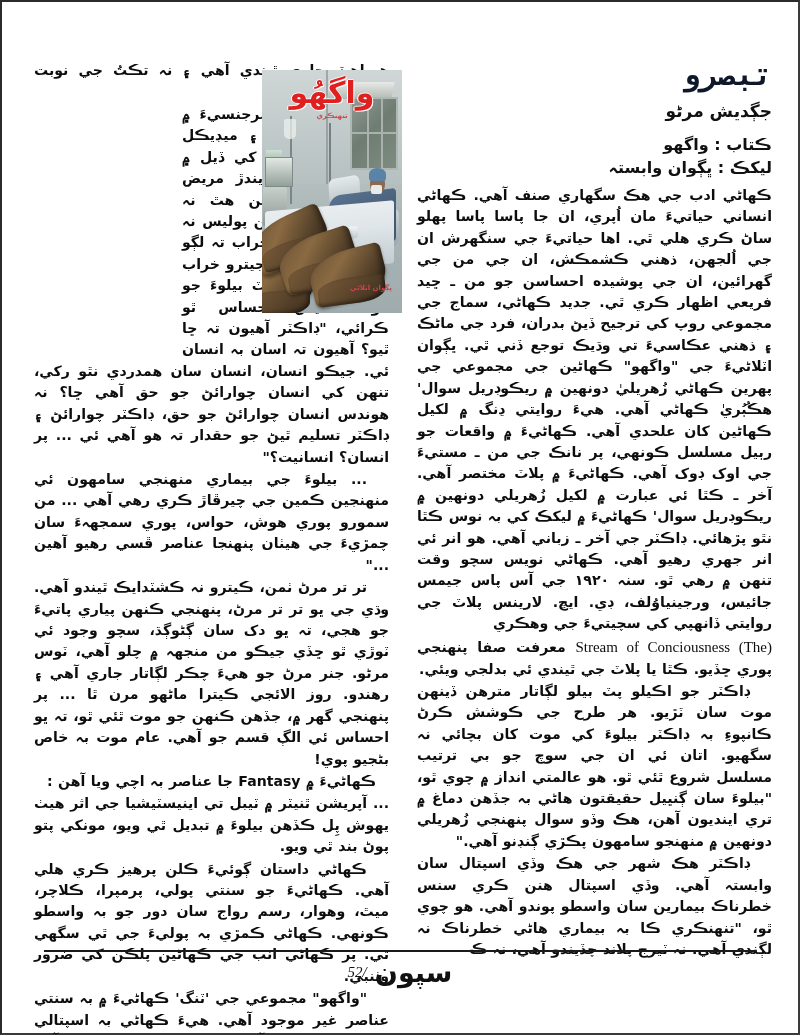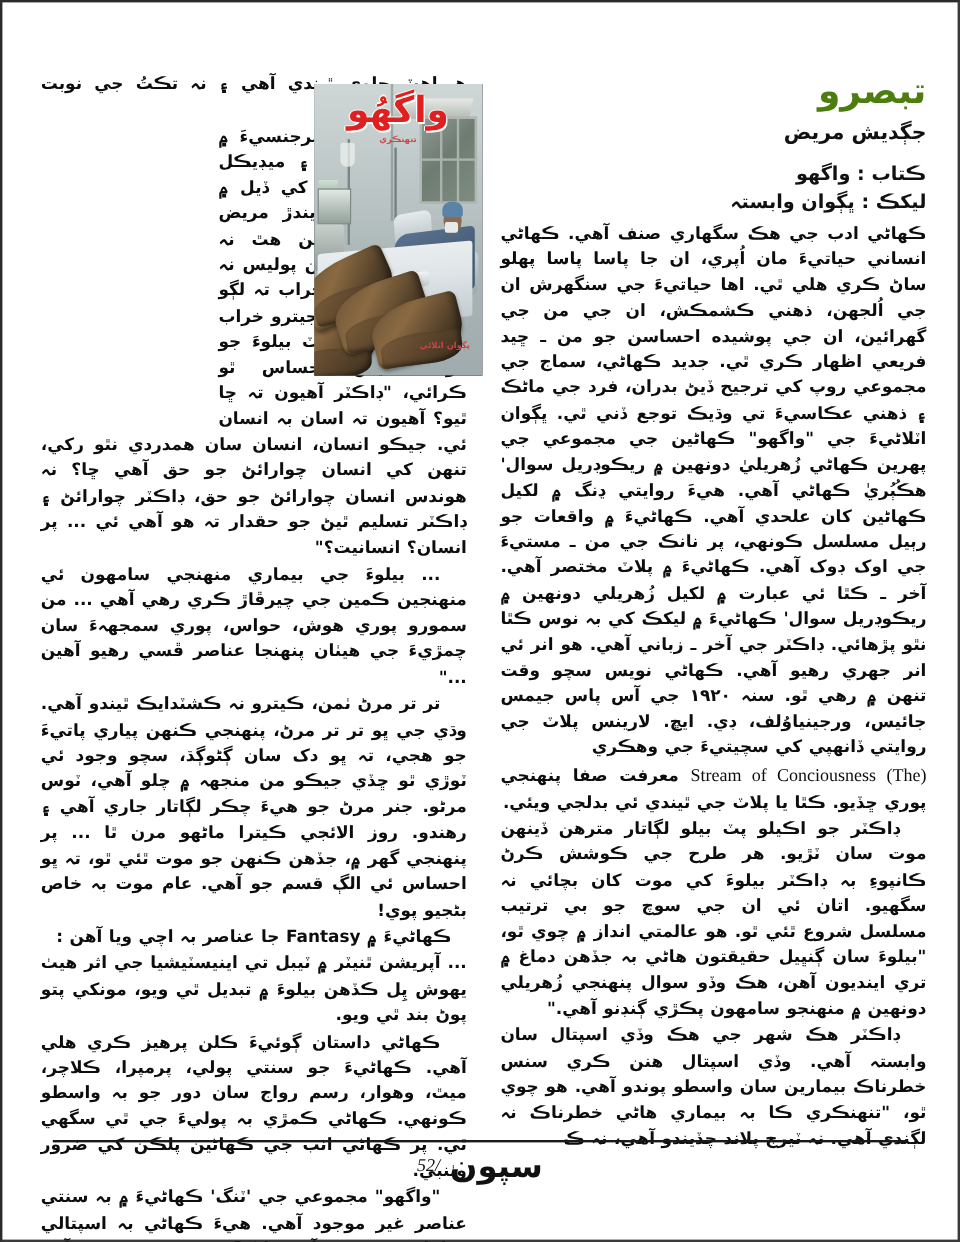--- a/index.html
+++ b/index.html
@@ -54,22 +54,23 @@
   .col-right { right: 0; }
   .col-left  { left: 0; }
 
   
   .article-title {
     font-size: 30px;
     font-weight: 700;
     text-align: left;
     line-height: 1.15;
     margin: 0 0 6px 0;
-    color: #4d7c0f;
+    color: #0f172a;
     letter-spacing: 0;
+    font-family: Liberation Mono, monospace;
   }
   .article-author {
     font-size: 17px;
     font-weight: 700;
     text-align: center;
     margin: 0 0 12px 0;
     color: #111;
   }
   .meta-line {
     font-size: 16px;
@@ -350,21 +351,21 @@
 <body>
 
 <div class="page">
 
   <div class="content">
     <div class="columns">
 
       <div class="col col-right">
 
         <div class="article-title">تبصرو</div>
-        <div class="article-author">جڳديش مريض</div>
+        <div class="article-author">جڳديش مرڻو</div>
 
         <div class="meta-block">
           <div class="meta-line">ڪتاب : واگهو</div>
           <div class="meta-line">ليکڪ : ڀڳوان وابستہ</div>
         </div>
 
         <p class="body">ڪهاڻي ادب جي هڪ سگهاري صنف آهي. ڪهاڻي انساني حياتيءَ مان اُپري، ان جا پاسا پاسا پهلو ساڻ ڪري هلي ٿي. اها حياتيءَ جي سنگهرش ان جي اُلجهن، ذهني ڪشمڪش، ان جي من جي گهرائين، ان جي پوشيده احساسن جو من ـ ڇيد فريعي اظهار ڪري ٿي. جديد ڪهاڻي، سماج جي مجموعي روپ کي ترجيح ڏيڻ بدران، فرد جي ماڻڪ ۽ ذهني عڪاسيءَ تي وڌيڪ توجع ڏني ٿي. ڀڳوان اٽلاڻيءَ جي "واگهو" ڪهاڻين جي مجموعي جي پهرين ڪهاڻي زُهريليٰ دونهين ۾ ريڪوڊريل سوال' هڪُٻُريٰ ڪهاڻي آهي. هيءَ روايتي ڍنگ ۾ لکيل ڪهاڻين کان علحدي آهي. ڪهاڻيءَ ۾ واقعات جو رٻيل مسلسل ڪونهي، پر نانڪ جي من ـ مستيءَ جي اوک ڊوک آهي. ڪهاڻيءَ ۾ پلاٽ مختصر آهي. آخر ـ ڪٿا ئي عبارت ۾ لکيل زُهريلي دونهين ۾ ريڪوڊريل سوال' ڪهاڻيءَ ۾ ليکڪ کي بہ نوس ڪٿا نٿو پڙهائي. ڊاڪٽر جي آخر ـ زباني آهي. هو انر ئي انر جهري رهيو آهي. ڪهاڻي نويس سچو وقت تنهن ۾ رهي ٿو. سنہ ۱۹۲۰ جي آس پاس جيمس جائيس، ورجينياوُلف، ڊي. ايڇ. لارينس پلاٽ جي روايتي ڏانهپي کي سچيتيءَ جي وهڪري</p>
 
         <p class="body">
           <span class="en-b">Stream of Conciousness (The)</span>

